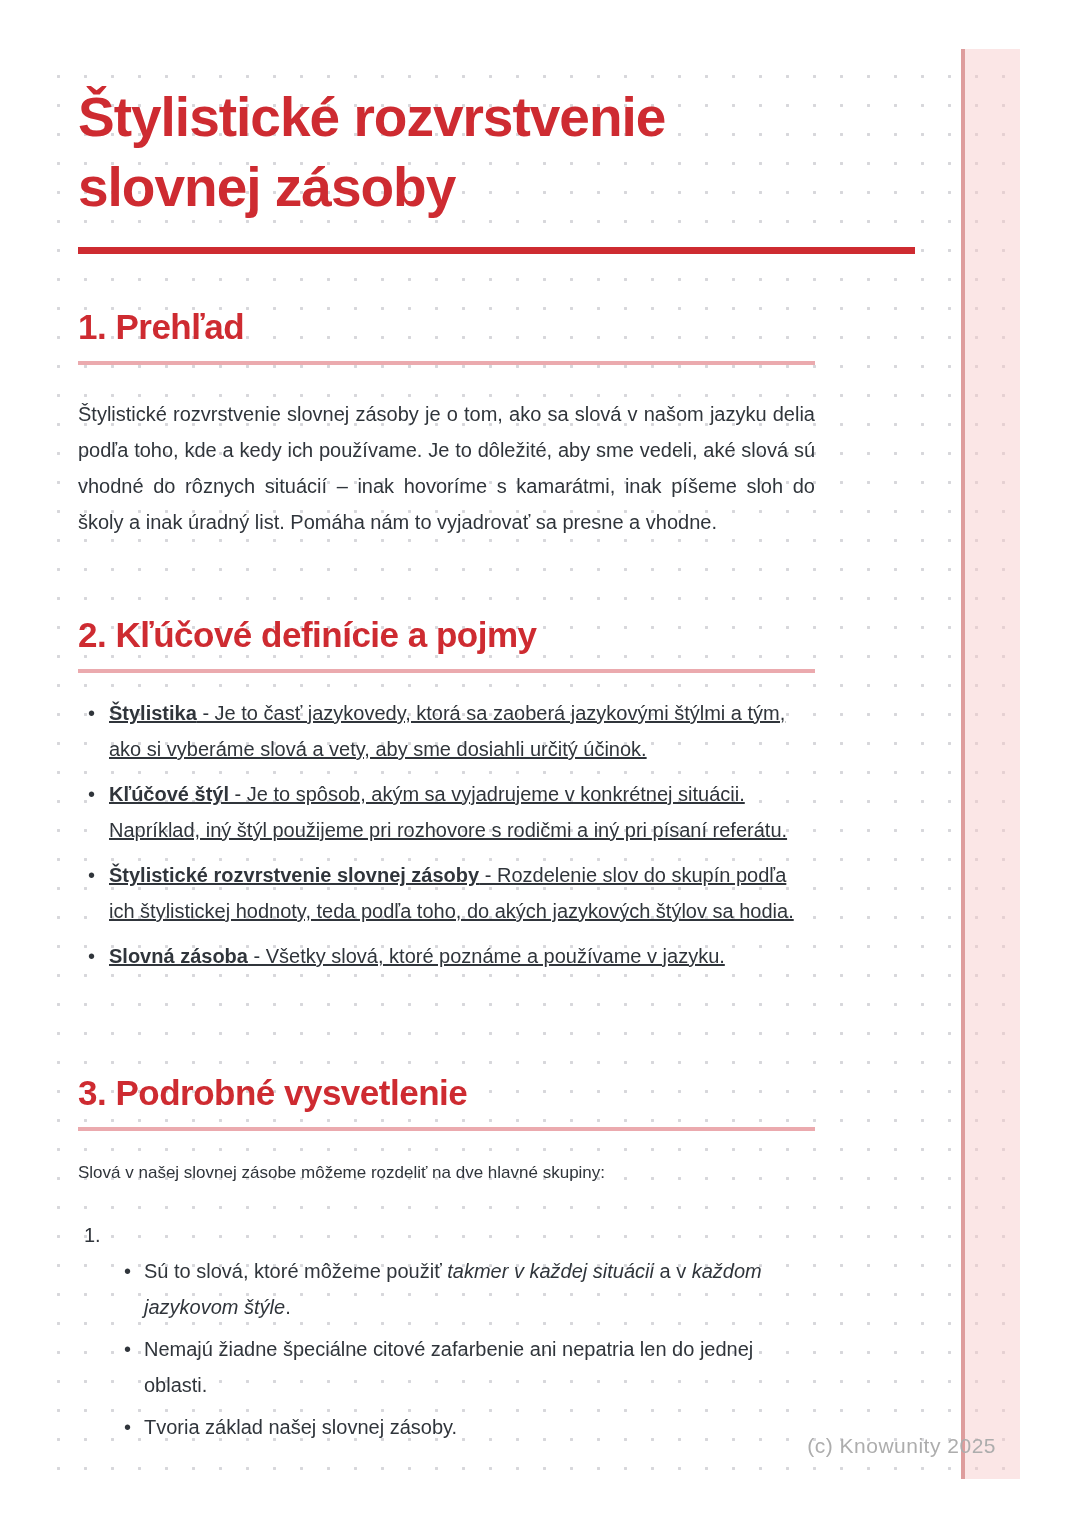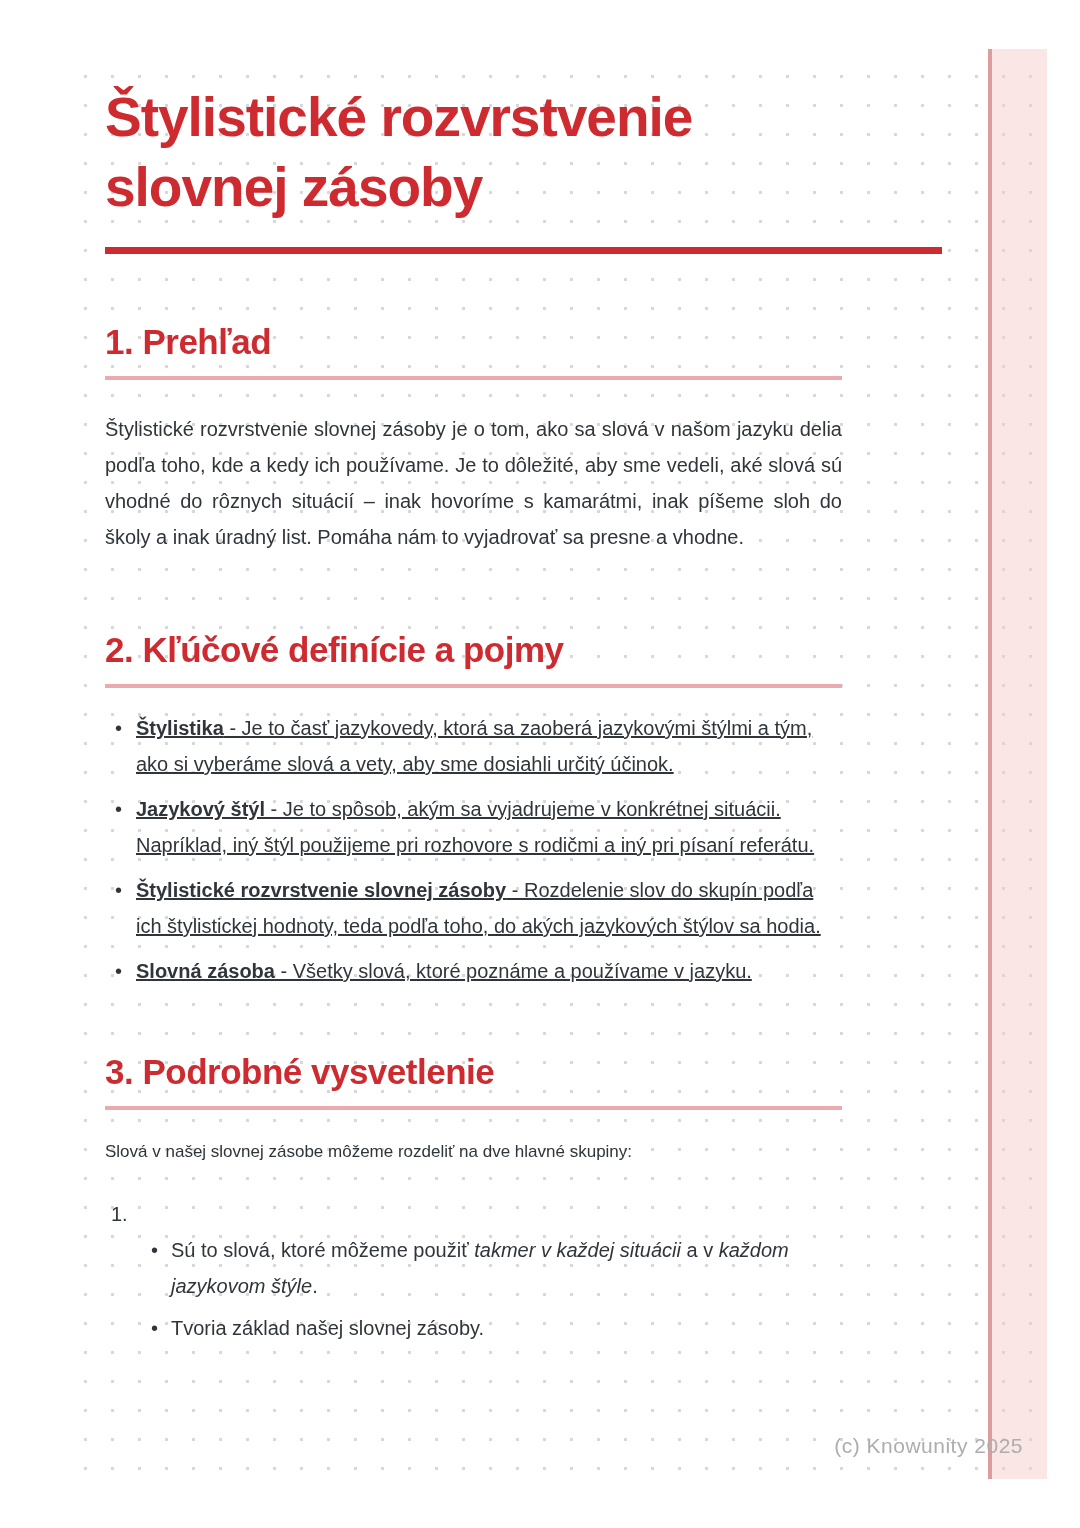--- a/index.html
+++ b/index.html
@@ -15,21 +15,21 @@
   html,body{margin:0;padding:0;}
   body{
     width:1080px;height:1528px;
     background:#ffffff;
     font-family:"Liberation Sans","DejaVu Sans",sans-serif;
     color:var(--body-text);
     position:relative;
     overflow:hidden;
   }
   .sheet{
-    position:absolute;left:60px;top:49px;
+    position:absolute;left:33px;top:49px;
     width:987px;height:1430px;
     background-image:radial-gradient(circle,var(--dot) 1.4px,transparent 1.6px);
     background-size:27px 29px;
     background-position:12px 13px;
   }
   .strip{
     position:absolute;top:0;right:0;bottom:0;
     width:59px;
     background:var(--strip-fill);
     border-left:4px solid var(--strip-border);
@@ -58,23 +58,23 @@
     font-size:35px;
     line-height:42px;
     font-weight:bold;
     letter-spacing:-0.5px;
   }
   .h2-rule{
     width:737px;height:4px;
     background:var(--h2-rule);
     margin-top:13px;
   }
-  section.s1 h2{margin-top:67px;}
+  section.s1 h2{margin-top:52px;}
   section.s2 h2{margin-top:74px;}
-  section.s3 h2{margin-top:62px;}
+  section.s3 h2{margin-top:98px;}
   p.para{
     width:737px;
     font-size:20px;
     line-height:36px;
     margin:31px 0 0 0;
     text-align:justify;
     hyphens:none;
   }
   p.intro{
     width:737px;
@@ -158,35 +158,36 @@
       <h2>1. Prehľad</h2>
       <div class="h2-rule"></div>
       <p class="para">Štylistické rozvrstvenie slovnej zásoby je o tom, ako sa slová v našom jazyku delia podľa toho, kde a kedy ich používame. Je to dôležité, aby sme vedeli, aké slová sú vhodné do rôznych situácií – inak hovoríme s kamarátmi, inak píšeme sloh do školy a inak úradný list. Pomáha nám to vyjadrovať sa presne a vhodne.</p>
     </section>
 
     <section class="s2">
       <h2>2. Kľúčové definície a pojmy</h2>
       <div class="h2-rule"></div>
       <ul class="defs" id="defs-list">
           <li><b>Štylistika</b> - Je to časť jazykovedy, ktorá sa zaoberá jazykovými štýlmi a tým, ako si vyberáme slová a vety, aby sme dosiahli určitý účinok.</li>
-          <li><b>Jazykový štýl</b> - Je to spôsob, akým sa vyjadrujeme v konkrétnej situácii. Napríklad, iný štýl použijeme pri rozhovore s rodičmi a iný pri písaní referátu.</li>
+          <li><b>Kľúčové štýl</b> - Je to spôsob, akým sa vyjadrujeme v konkrétnej situácii. Napríklad, iný štýl použijeme pri rozhovore s rodičmi a iný pri písaní referátu.</li>
           <li><b>Štylistické rozvrstvenie slovnej zásoby</b> - Rozdelenie slov do skupín podľa ich štylistickej hodnoty, teda podľa toho, do akých jazykových štýlov sa hodia.</li>
           <li><b>Slovná zásoba</b> - Všetky slová, ktoré poznáme a používame v jazyku.</li>
         </ul>
     </section>
 
     <section class="s3">
       <h2>3. Podrobné vysvetlenie</h2>
       <div class="h2-rule"></div>
       <p class="intro">Slová v našej slovnej zásobe môžeme rozdeliť na dve hlavné skupiny:</p>
       <div class="numbered">
         <span class="num">1.</span>
       </div>
       <ul class="neutral" id="neutral-list">
           <li><span>Sú to slová, ktoré môžeme použiť </span><em>takmer v každej situácii</em><span> a v </span><em>každom jazykovom štýle</em><span>.</span></li>
+          <li><span>Nemajú žiadne špeciálne citové zafarbenie ani nepatria len do jednej oblasti.</span></li>
           <li><span>Tvoria základ našej slovnej zásoby.</span></li>
         </ul>
     </section>
 
   </div>
 
   <div class="watermark">(c) Knowunity 2025</div>
 </div>
 
 </body></html>

